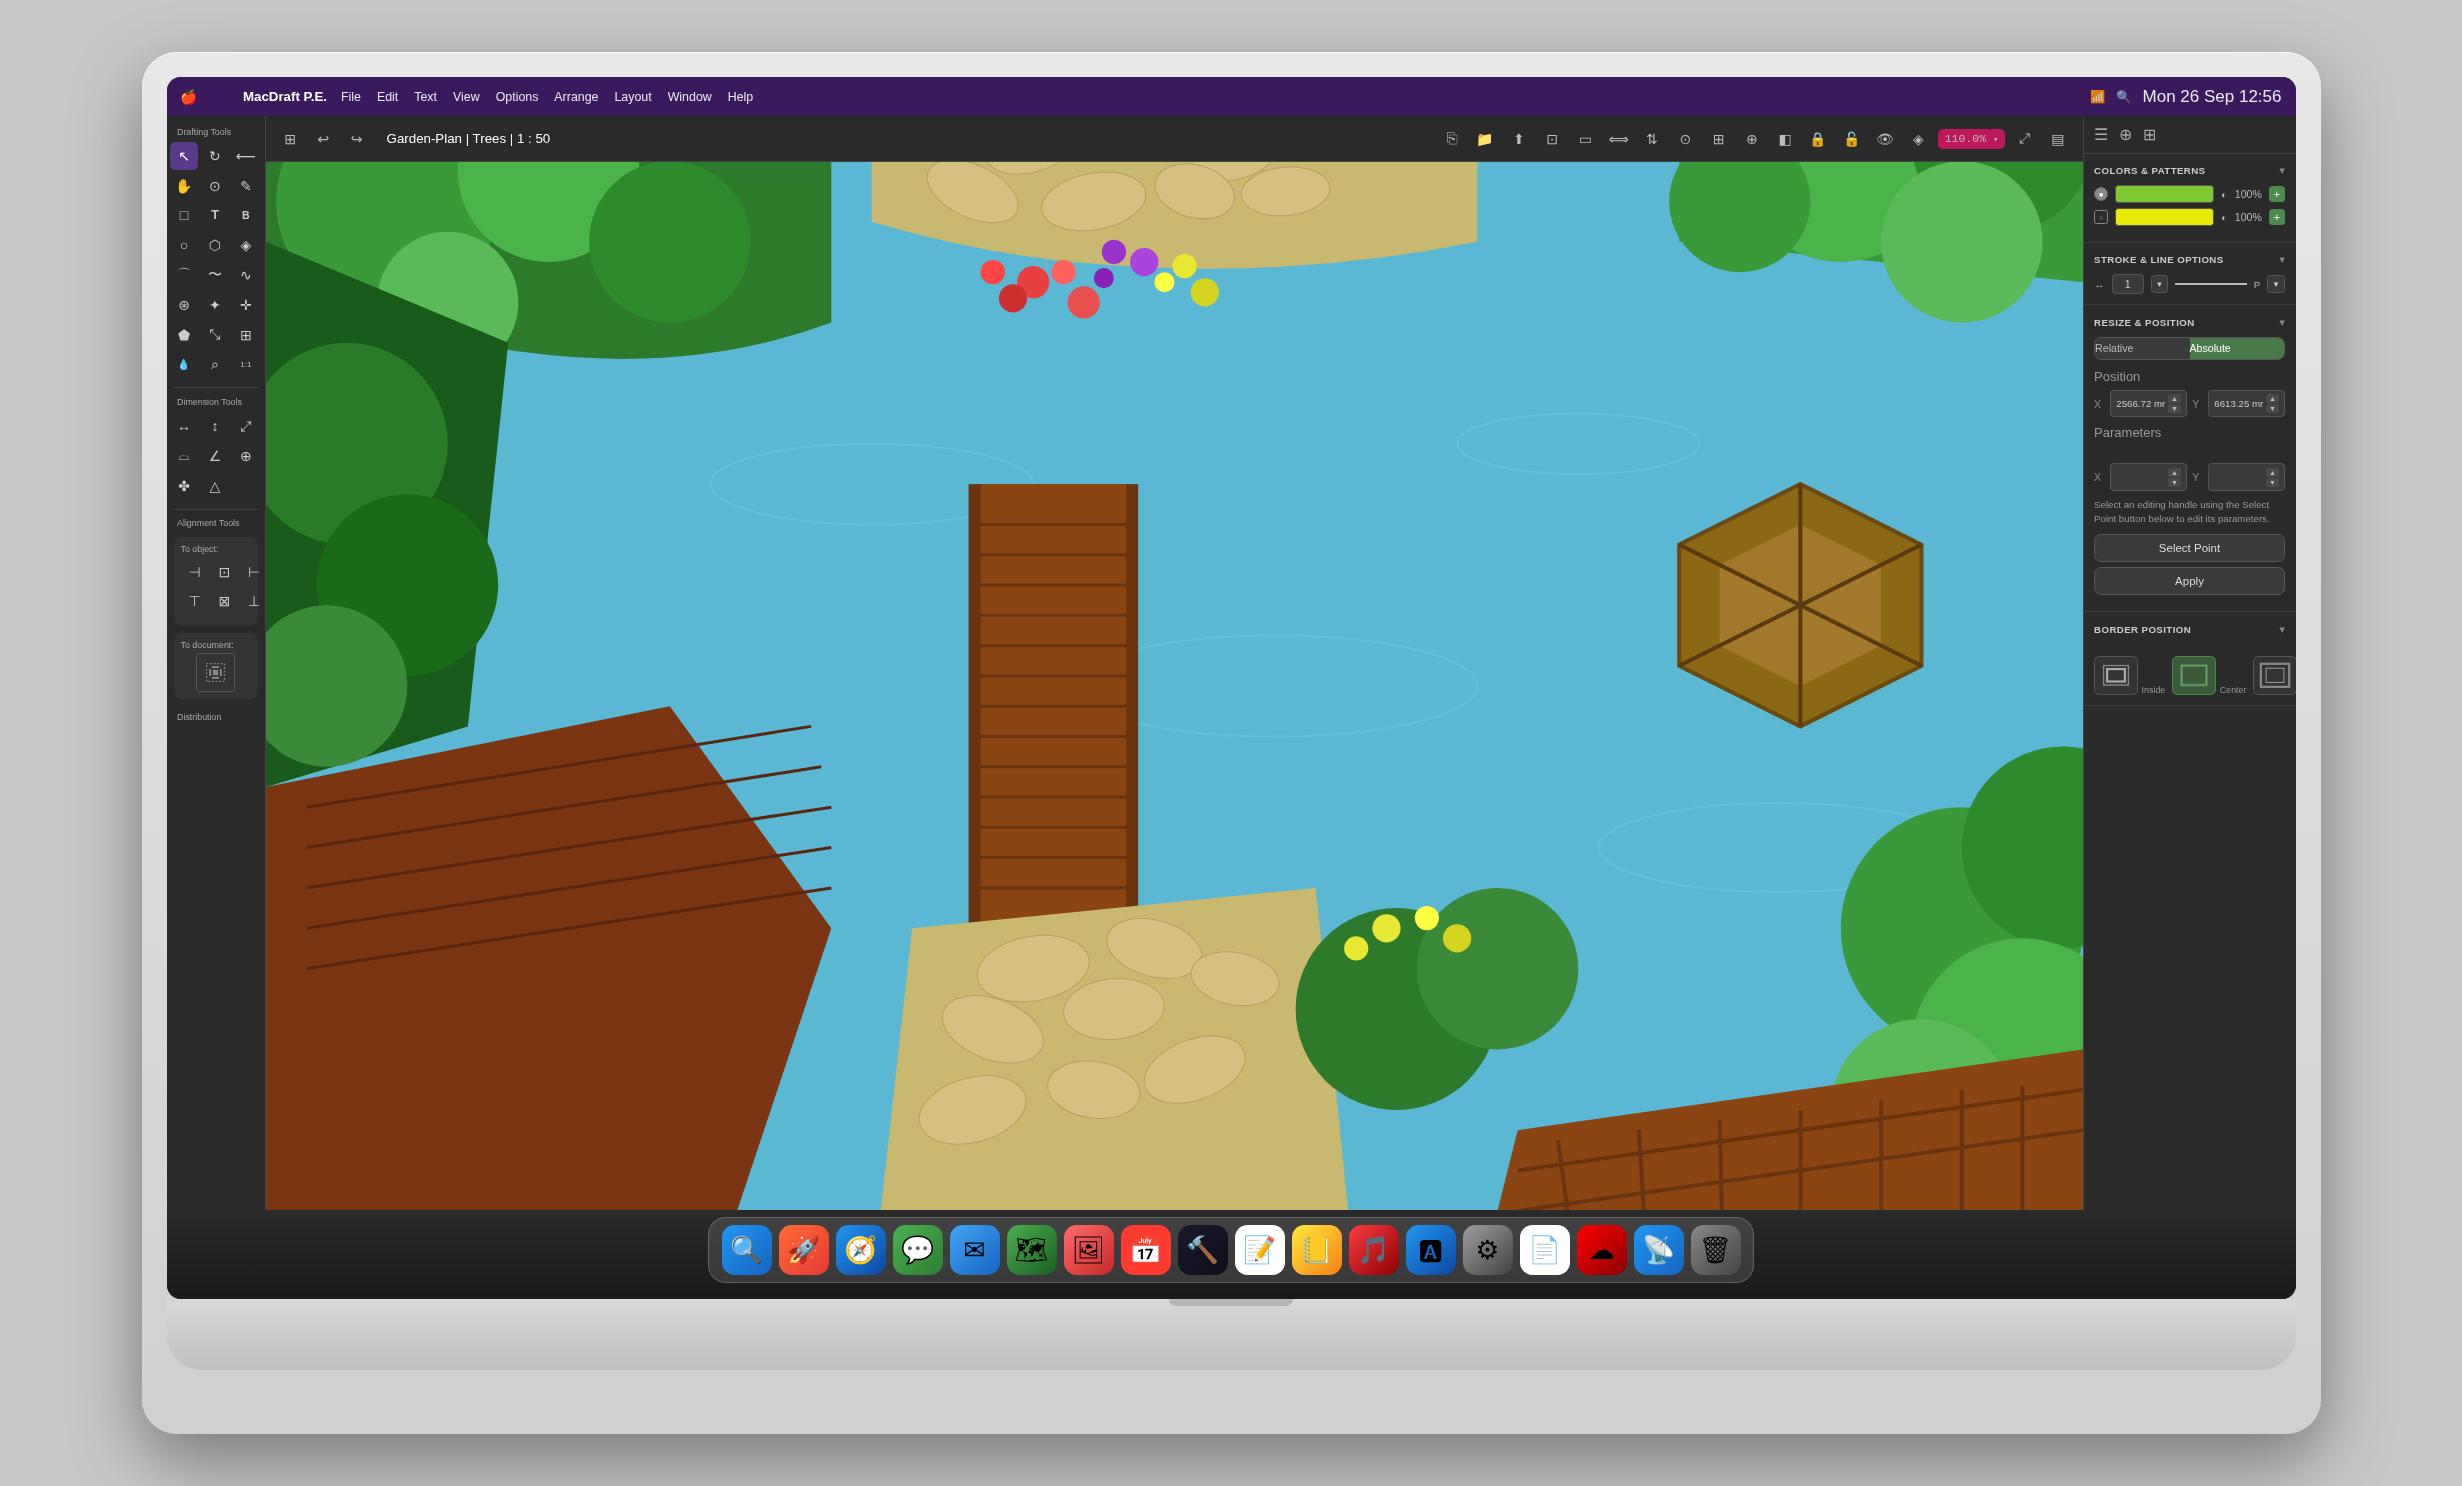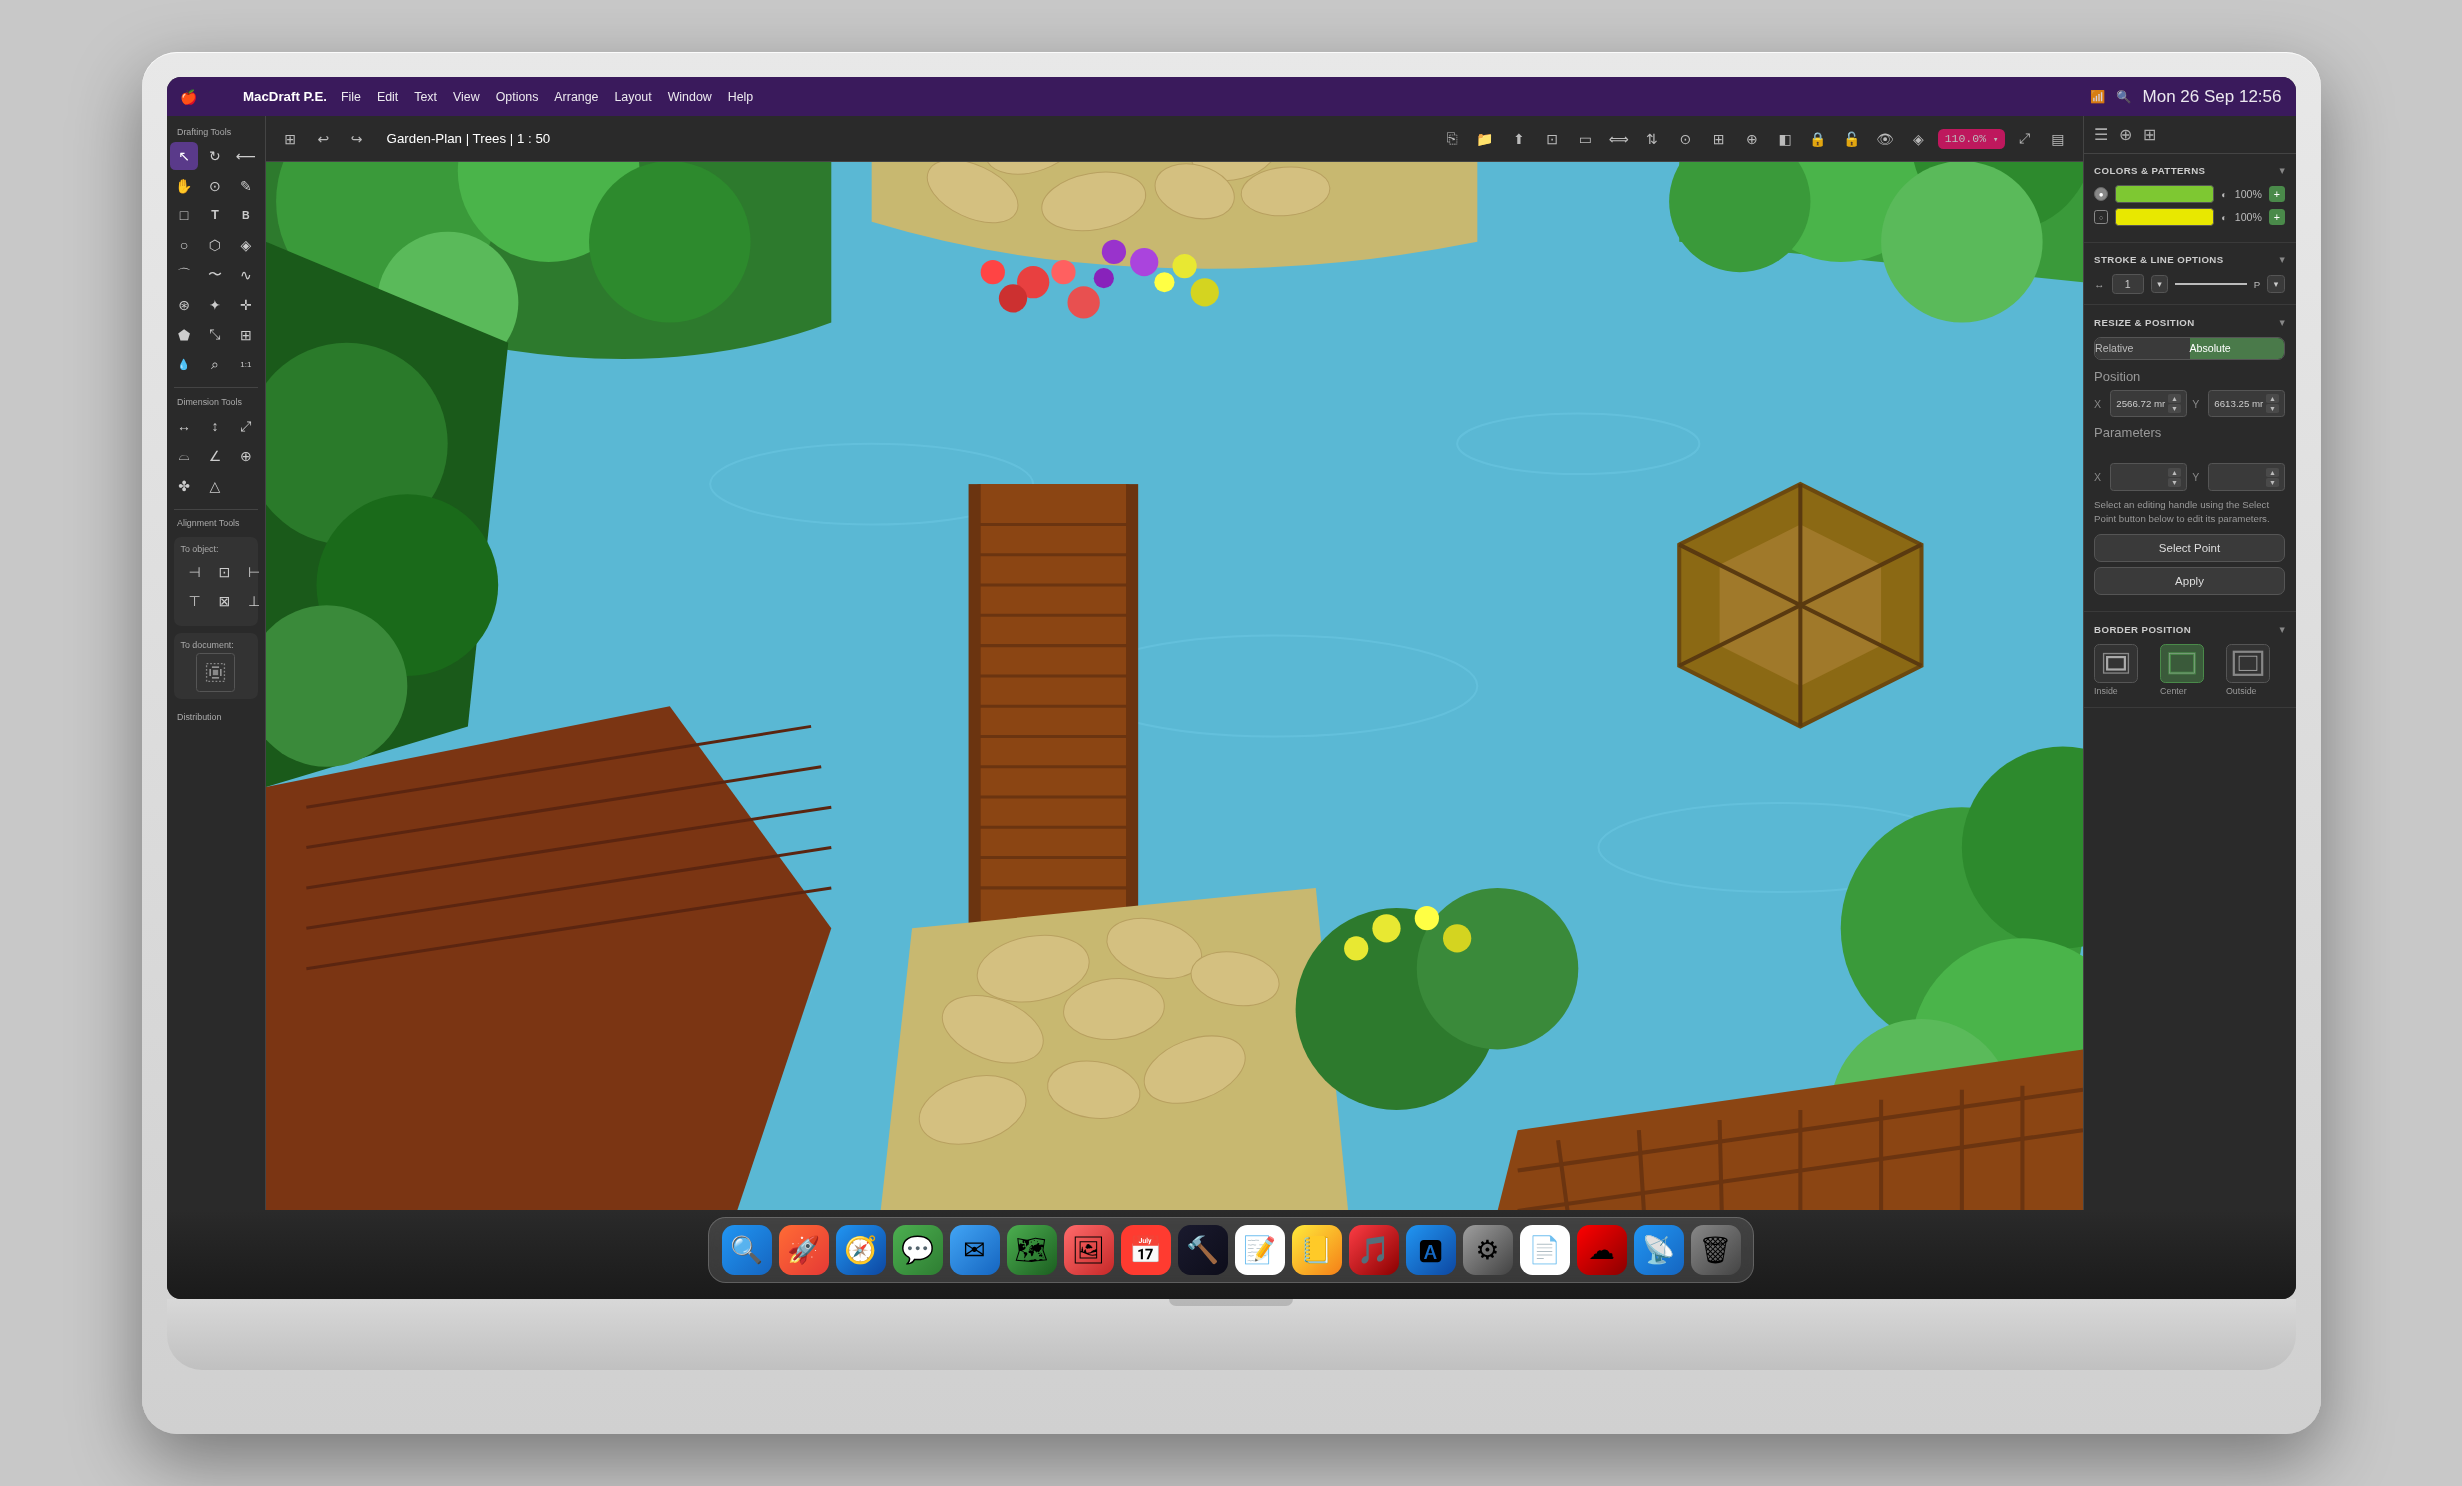--- a/index.html
+++ b/index.html
@@ -454,23 +454,24 @@
     
     .border-options {
       display: flex;
       gap: 7px;
       margin-top: 7px;
     }
 
     .border-opt {
       flex: 1;
       display: flex;
-      flex-direction: column;
-      align-items: flex-start;
+      flex-direction: row;
+      align-items: flex-end;
       gap: 3.5px;
+      margin-top: 12px;
     }
 
     .border-icon-box {
       width: 44px;
       height: 39px;
       border-radius: 5.3px;
       display: flex;
       align-items: center;
       justify-content: center;
       cursor: pointer;

